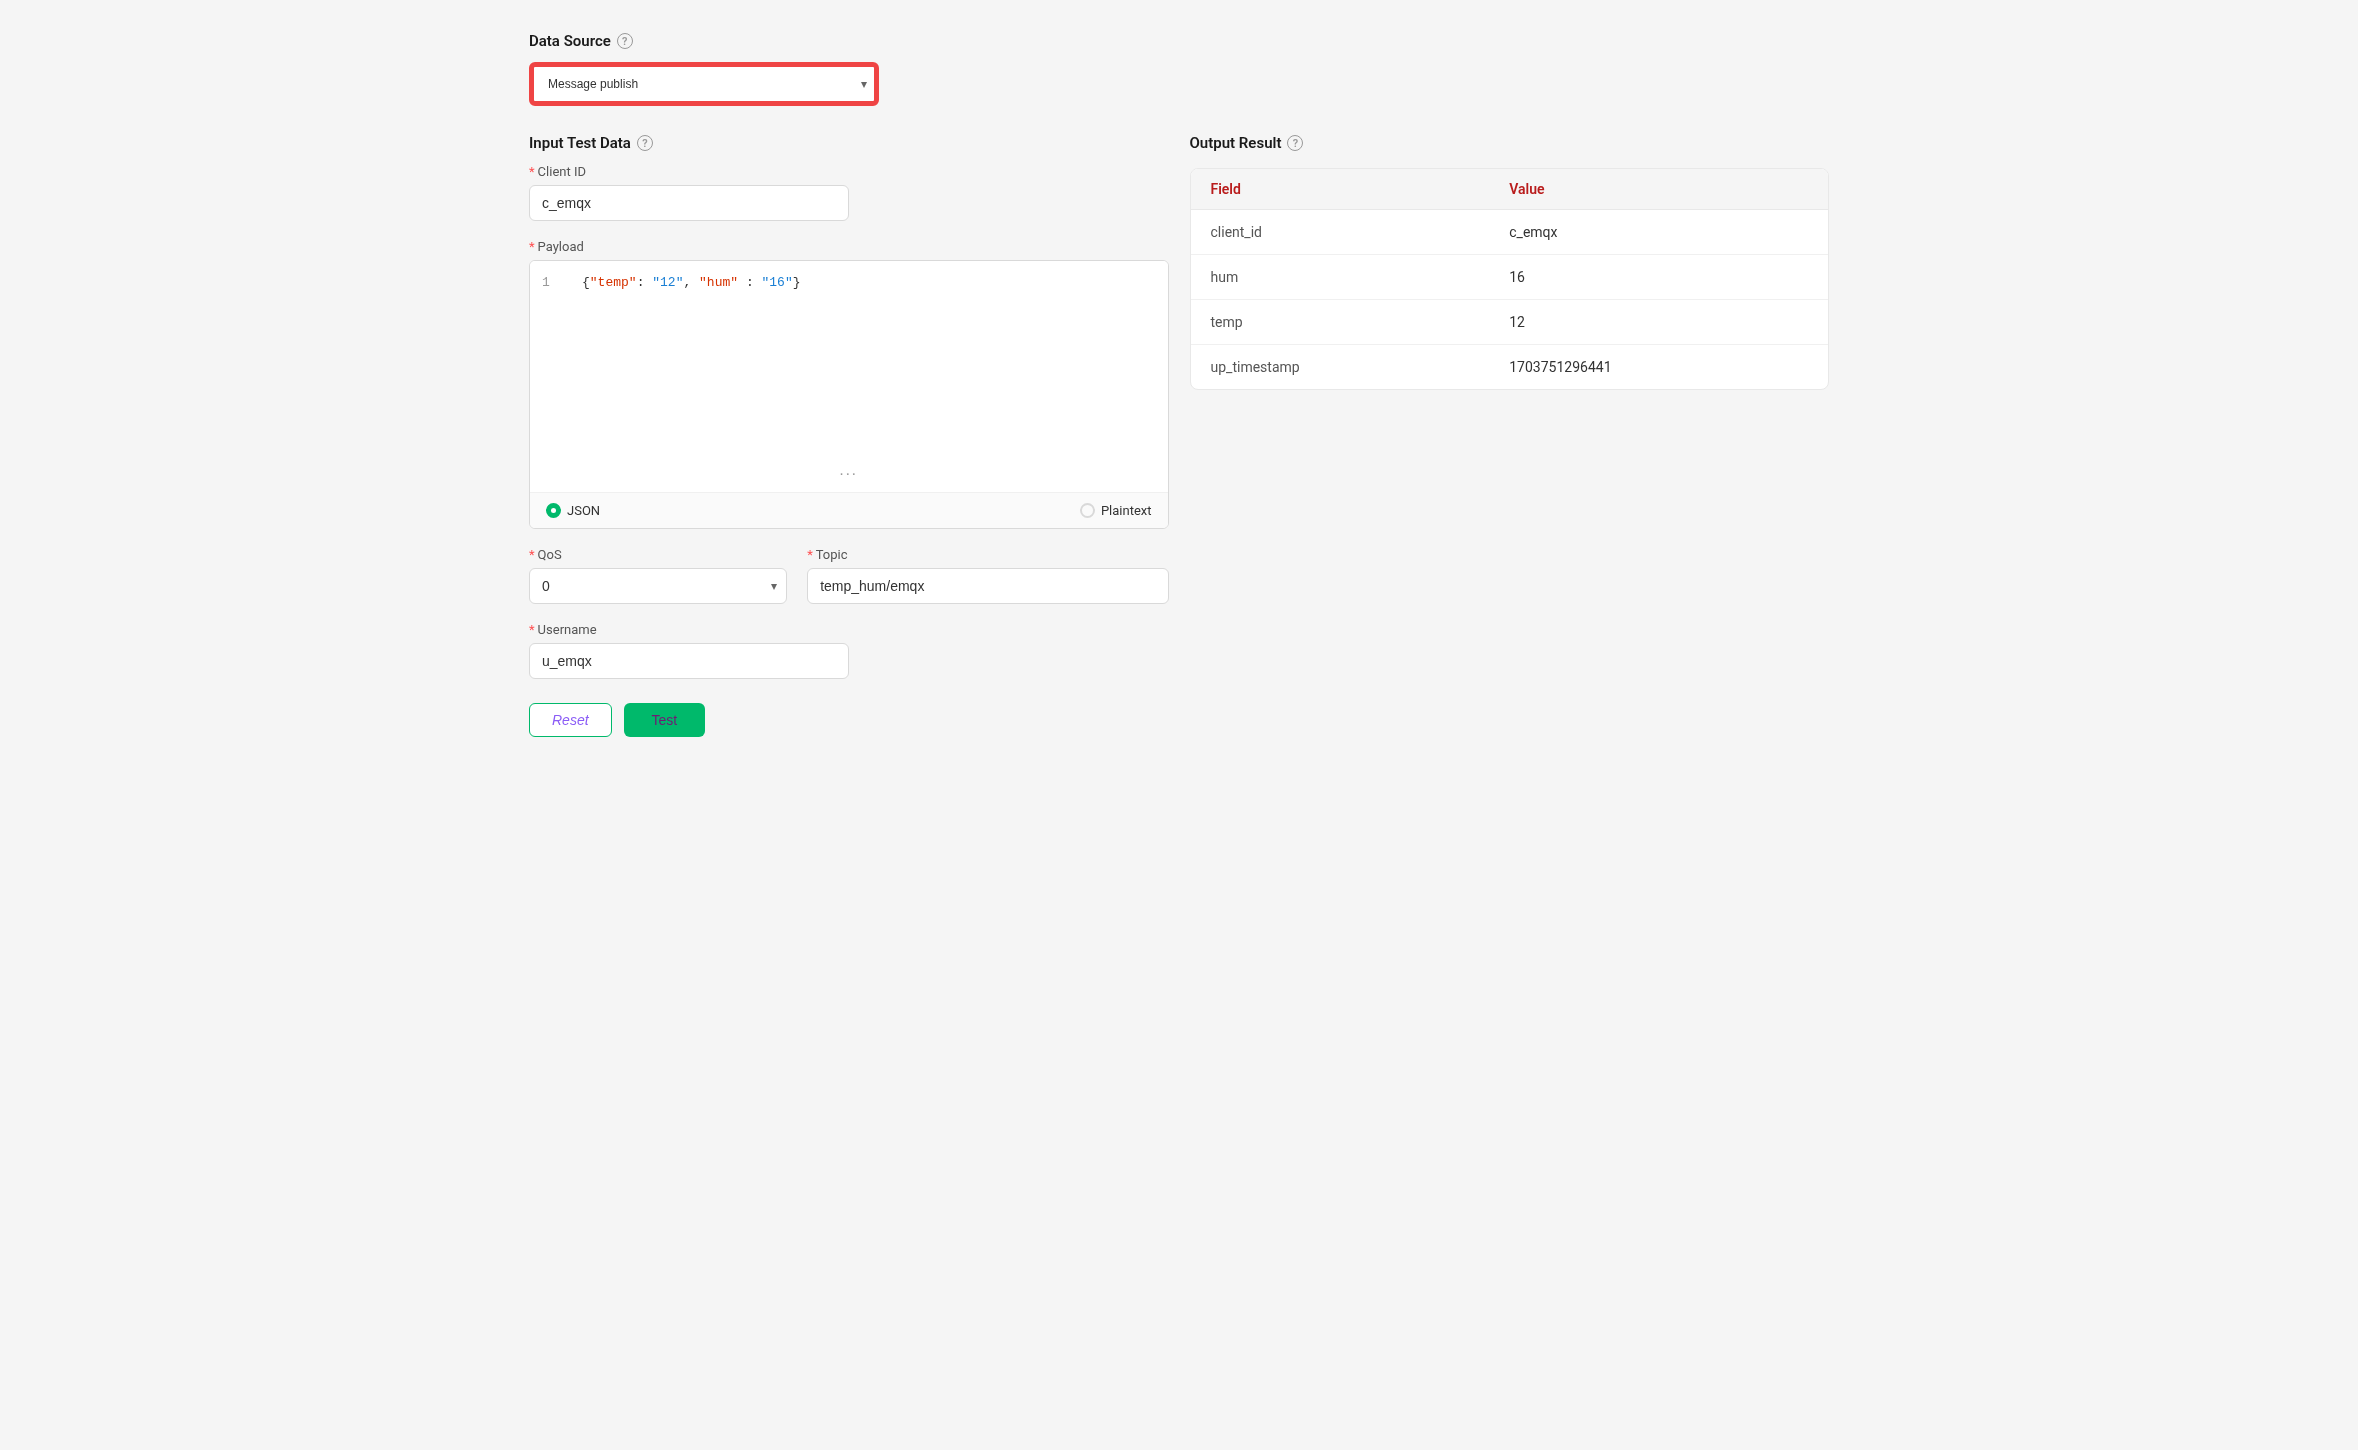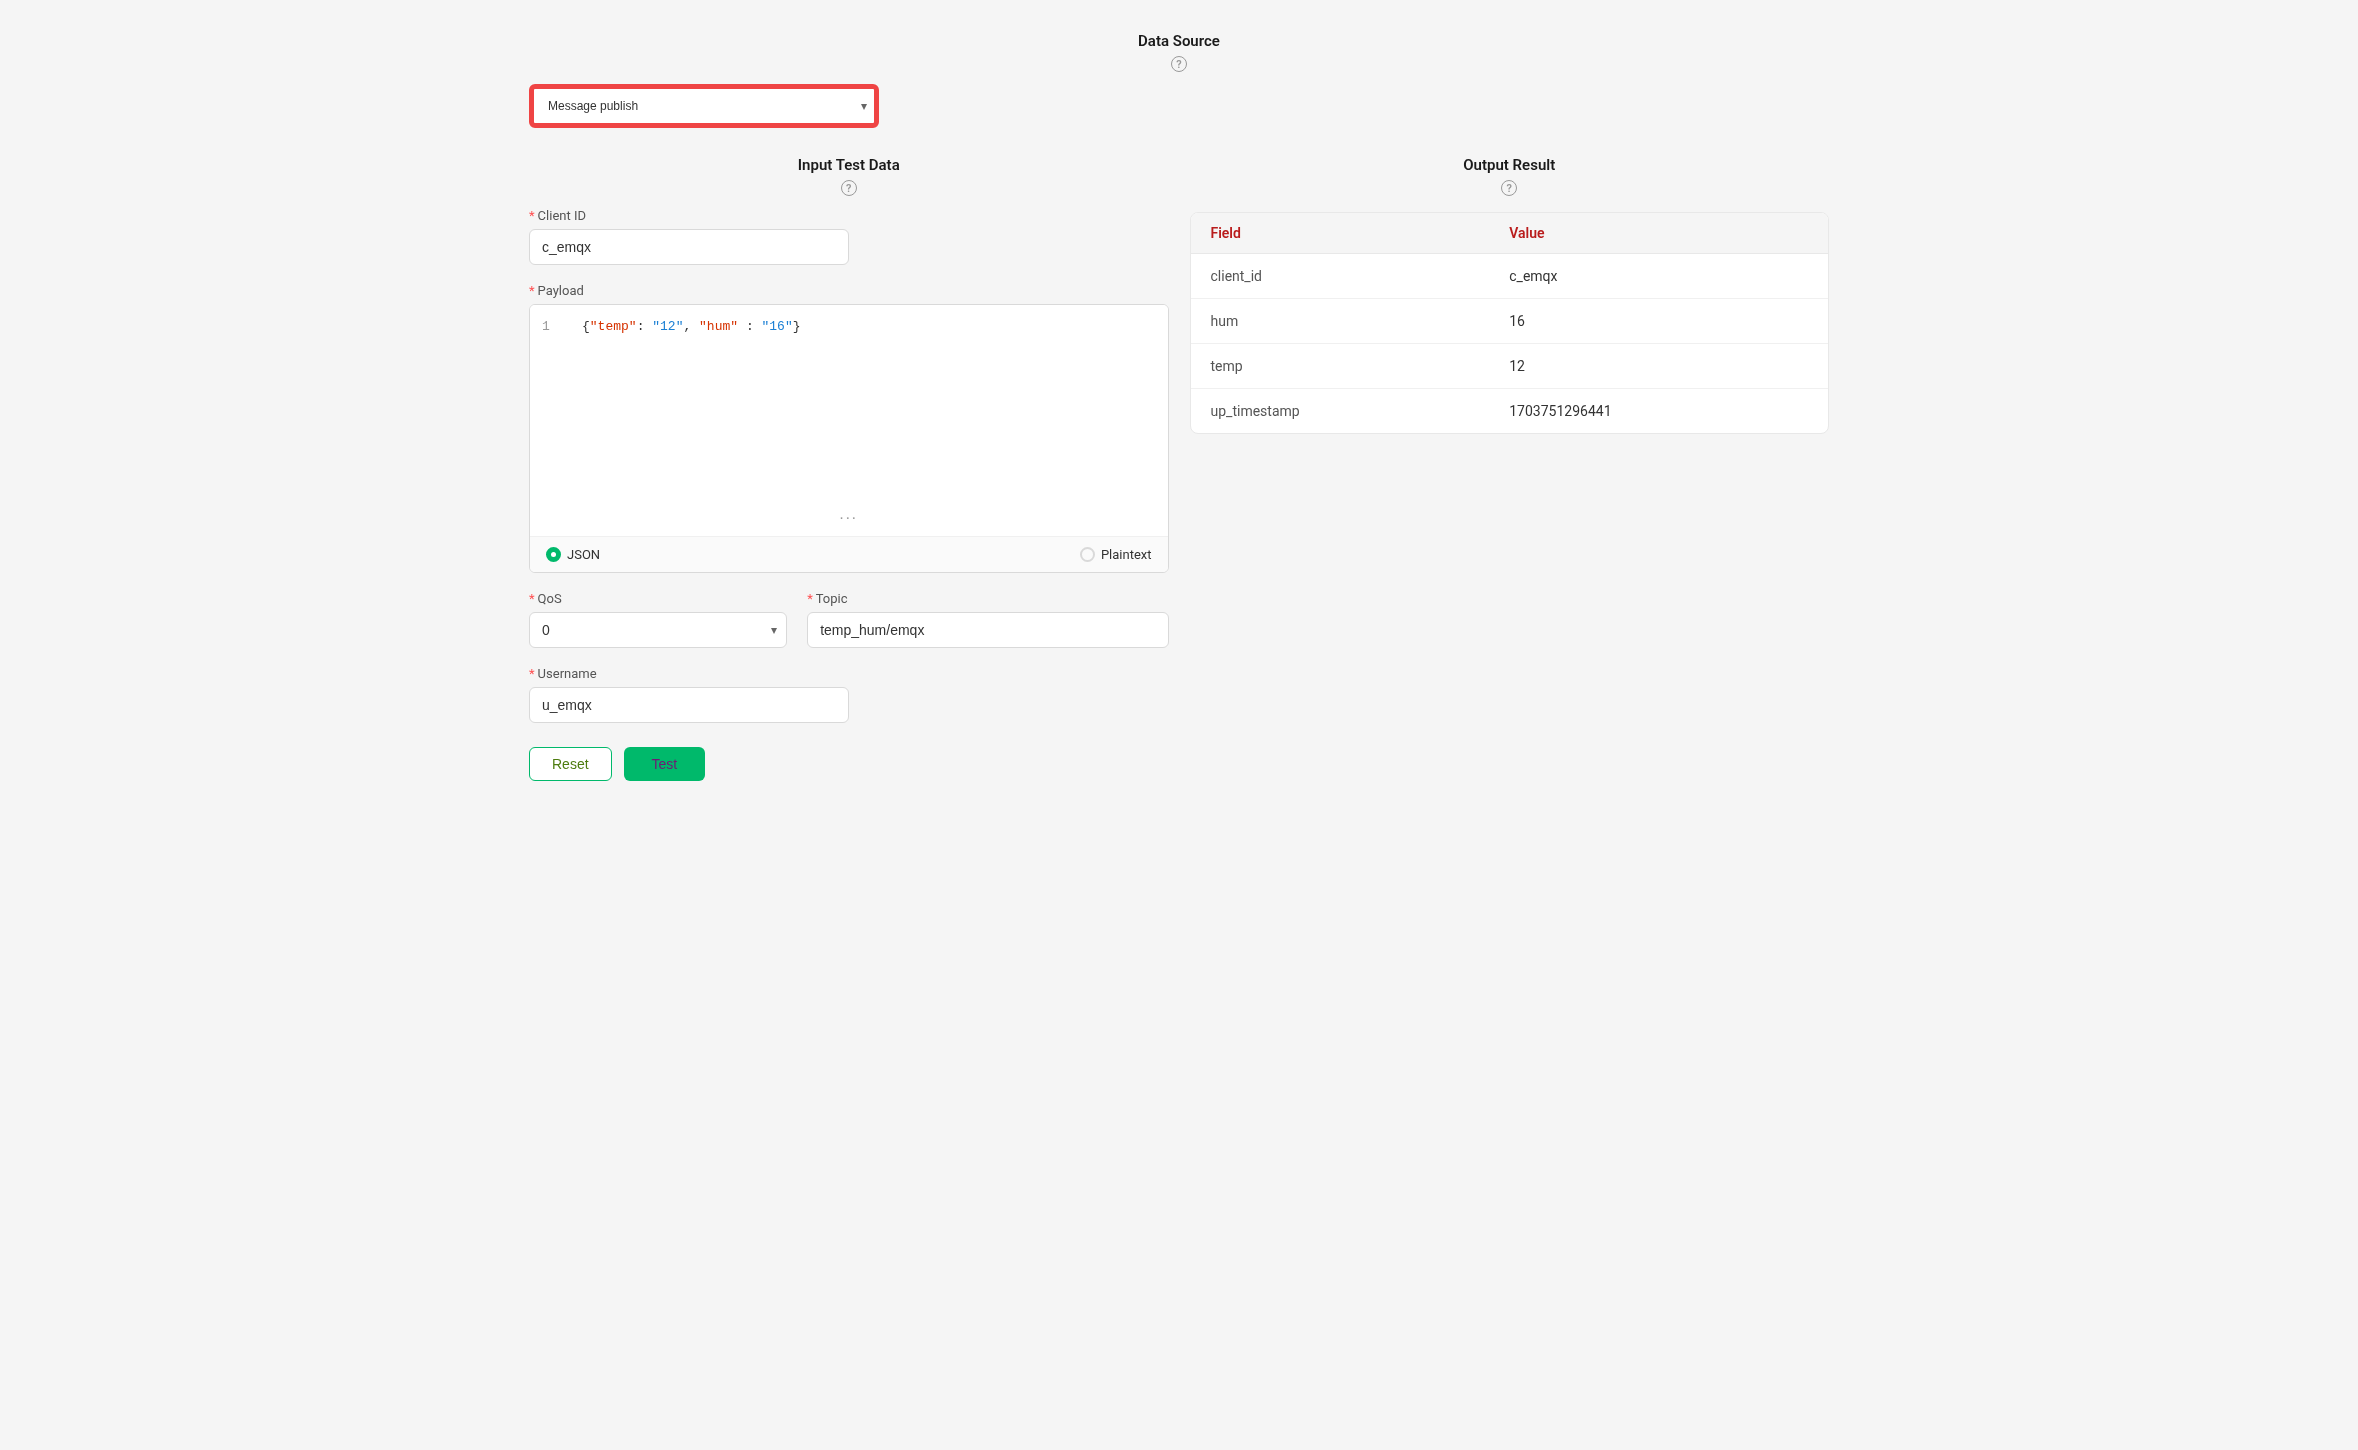--- a/index.html
+++ b/index.html
@@ -24,21 +24,20 @@
 
     
     .section-title {
       font-size: 15px;
       font-weight: 600;
       color: #1a1a1a;
       margin-bottom: 12px;
       display: flex;
       align-items: center;
       gap: 6px;
-      flex-direction: column;
     }
 
     .help-icon {
       display: inline-flex;
       align-items: center;
       justify-content: center;
       width: 16px;
       height: 16px;
       border-radius: 50%;
       border: 1.5px solid #999;
@@ -252,24 +251,25 @@
       display: flex;
       gap: 12px;
       margin-top: 24px;
     }
 
     .btn-reset {
       padding: 8px 22px;
       border: 1px solid #00b96b;
       border-radius: 6px;
       background: #fff;
-      color: #4d7c0f;
+      color: #8b5cf6;
       font-size: 14px;
       cursor: pointer;
       font-weight: 500;
+      font-style: italic;
     }
 
     .btn-test {
       padding: 8px 28px;
       border: none;
       border-radius: 6px;
       background: #00b96b;
       color: #701a75;
       font-size: 14px;
       cursor: pointer;

